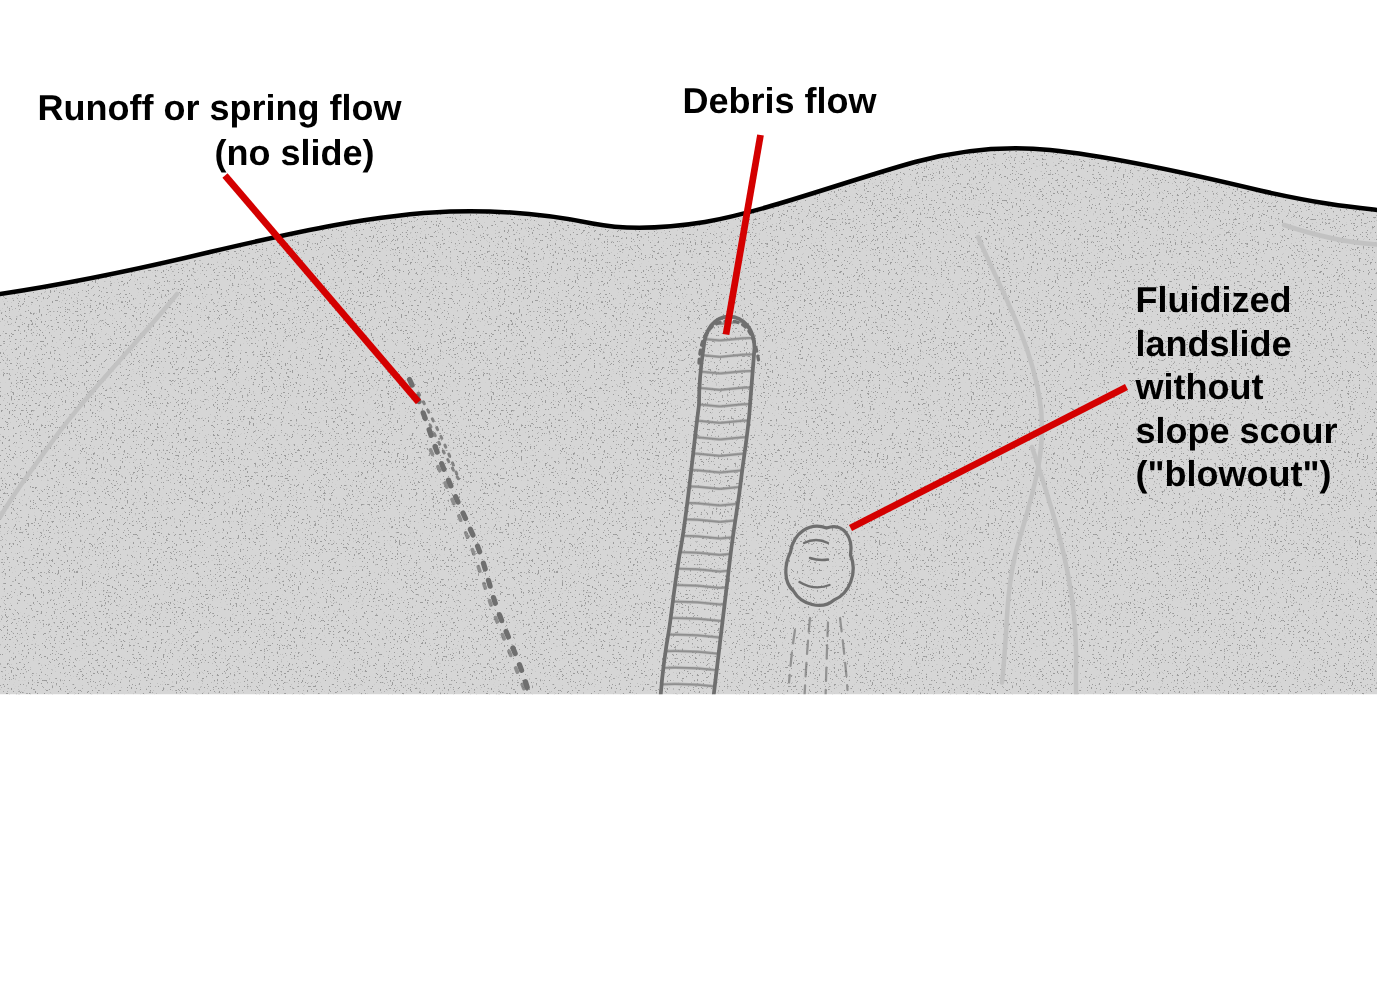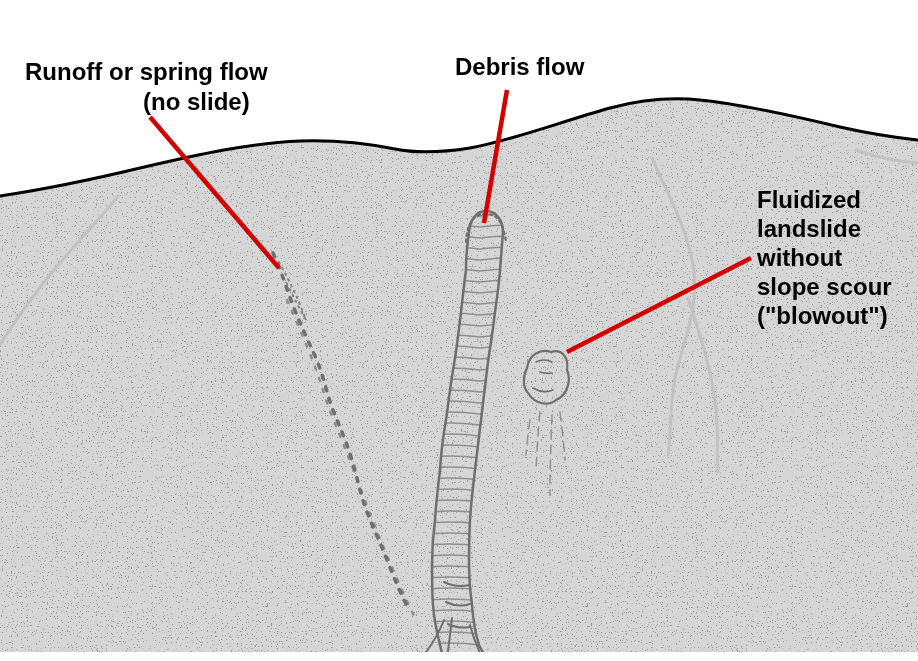--- a/index.html
+++ b/index.html
@@ -1,16 +1,16 @@
 <!DOCTYPE html>
 <html><head>
 <meta charset="utf-8">
 <style>
   html,body{margin:0;padding:0;background:#ffffff;}
-  .stage{position:relative;width:918px;height:652px;background:#ffffff;overflow:hidden;}
+  .stage{position:relative;width:918px;height:463px;background:#ffffff;overflow:hidden;}
   svg{position:absolute;left:0;top:0;display:block;}
   text{font-family:"Liberation Sans","DejaVu Sans",sans-serif;font-weight:bold;font-size:24px;}
 </style>
 </head>
 <body>
 
 <div class="stage">
   <svg width="918" height="661" viewBox="0 0 918 661">
     <defs>
       <pattern id="rungs" width="60" height="11" patternUnits="userSpaceOnUse">

